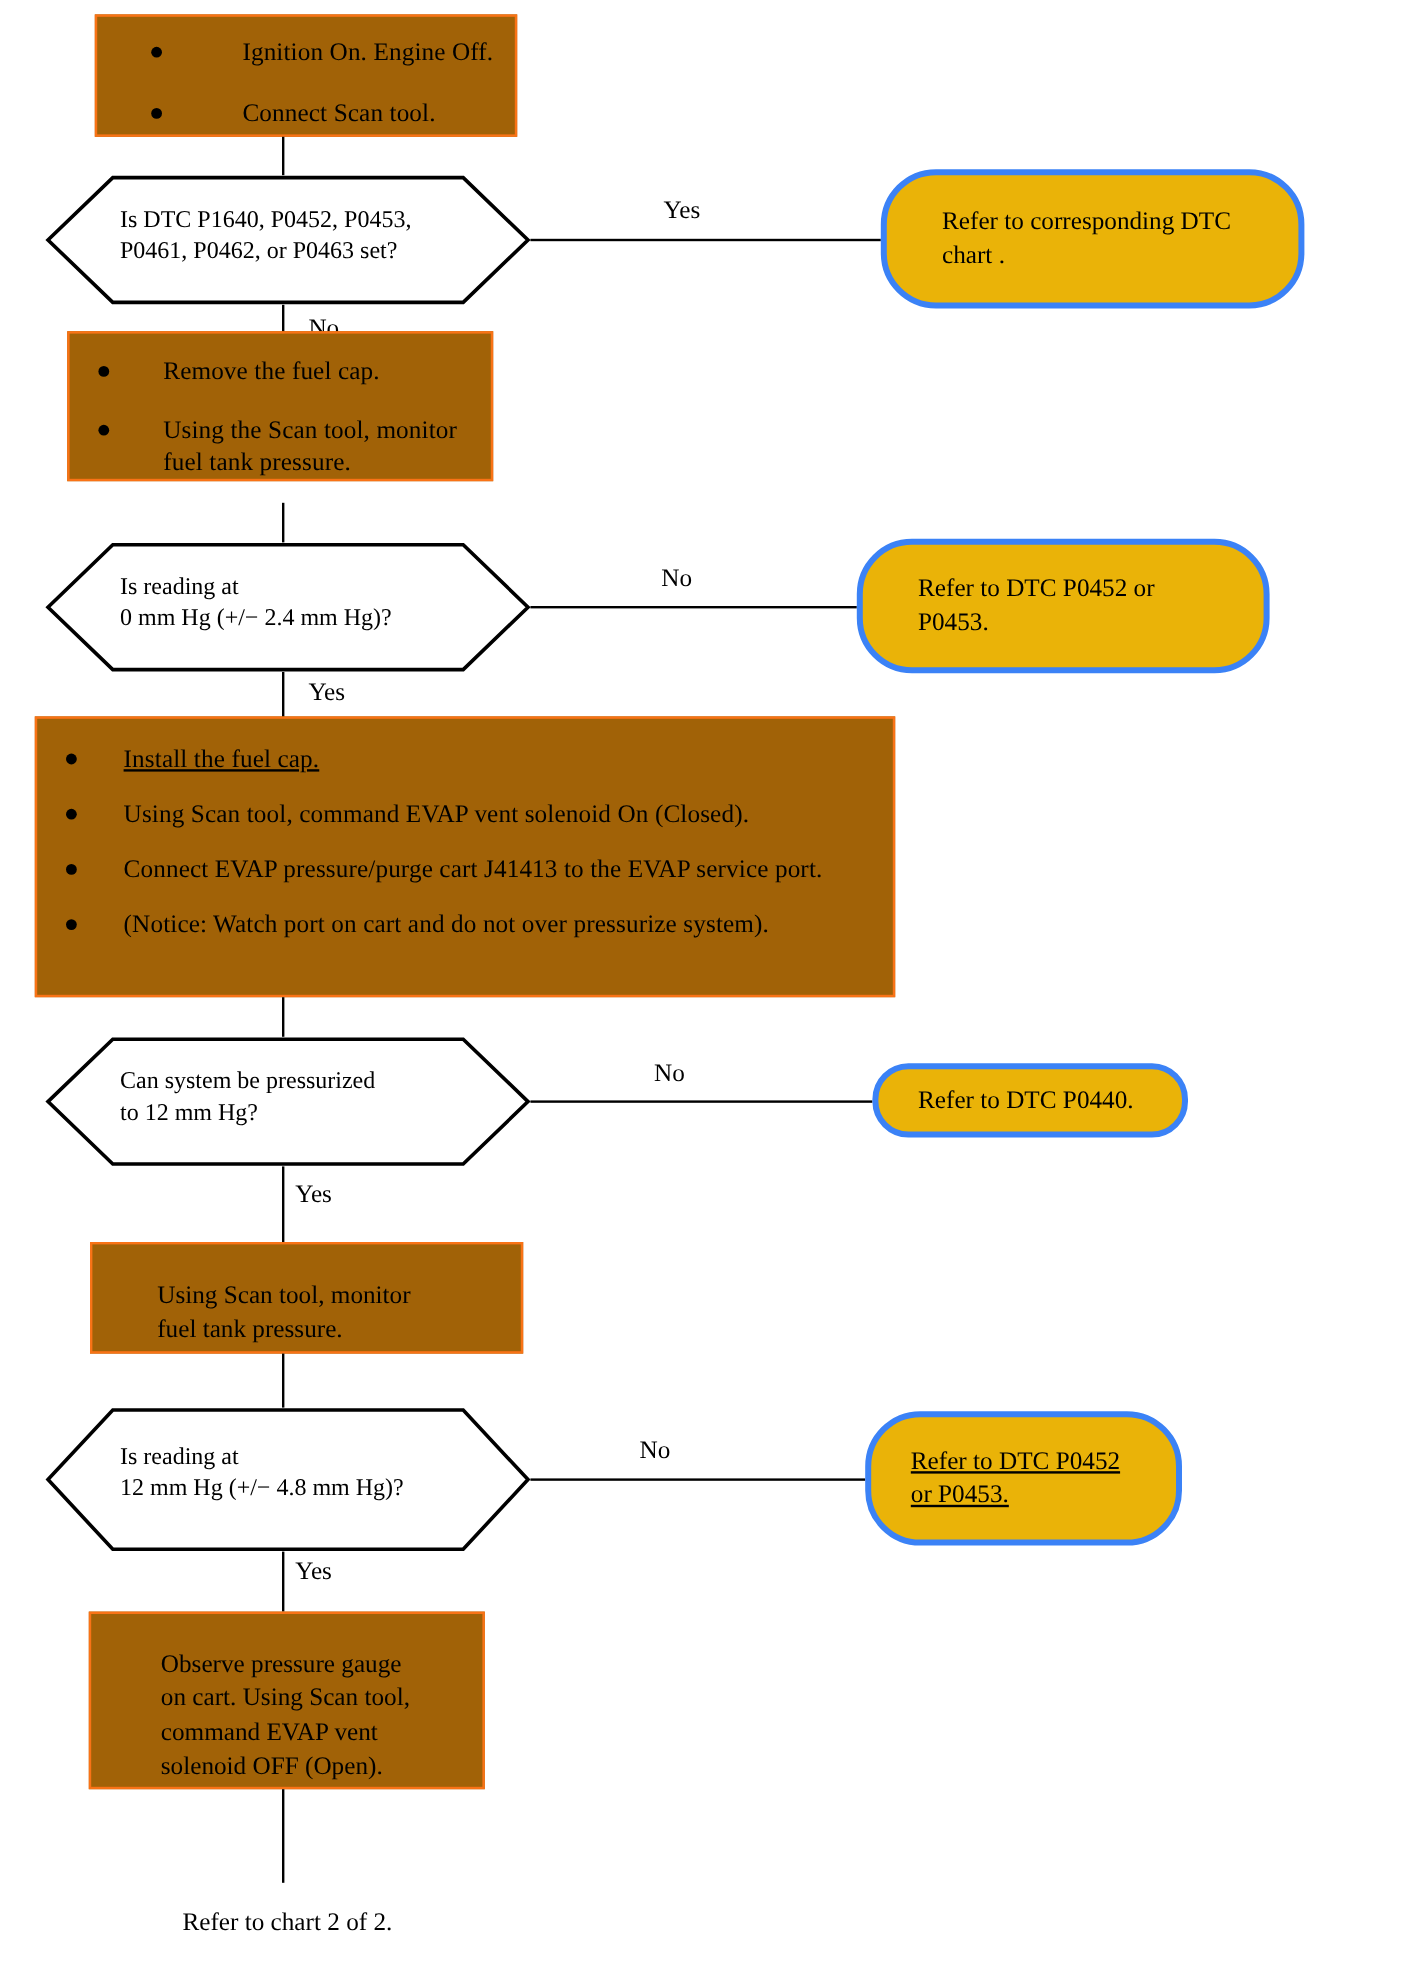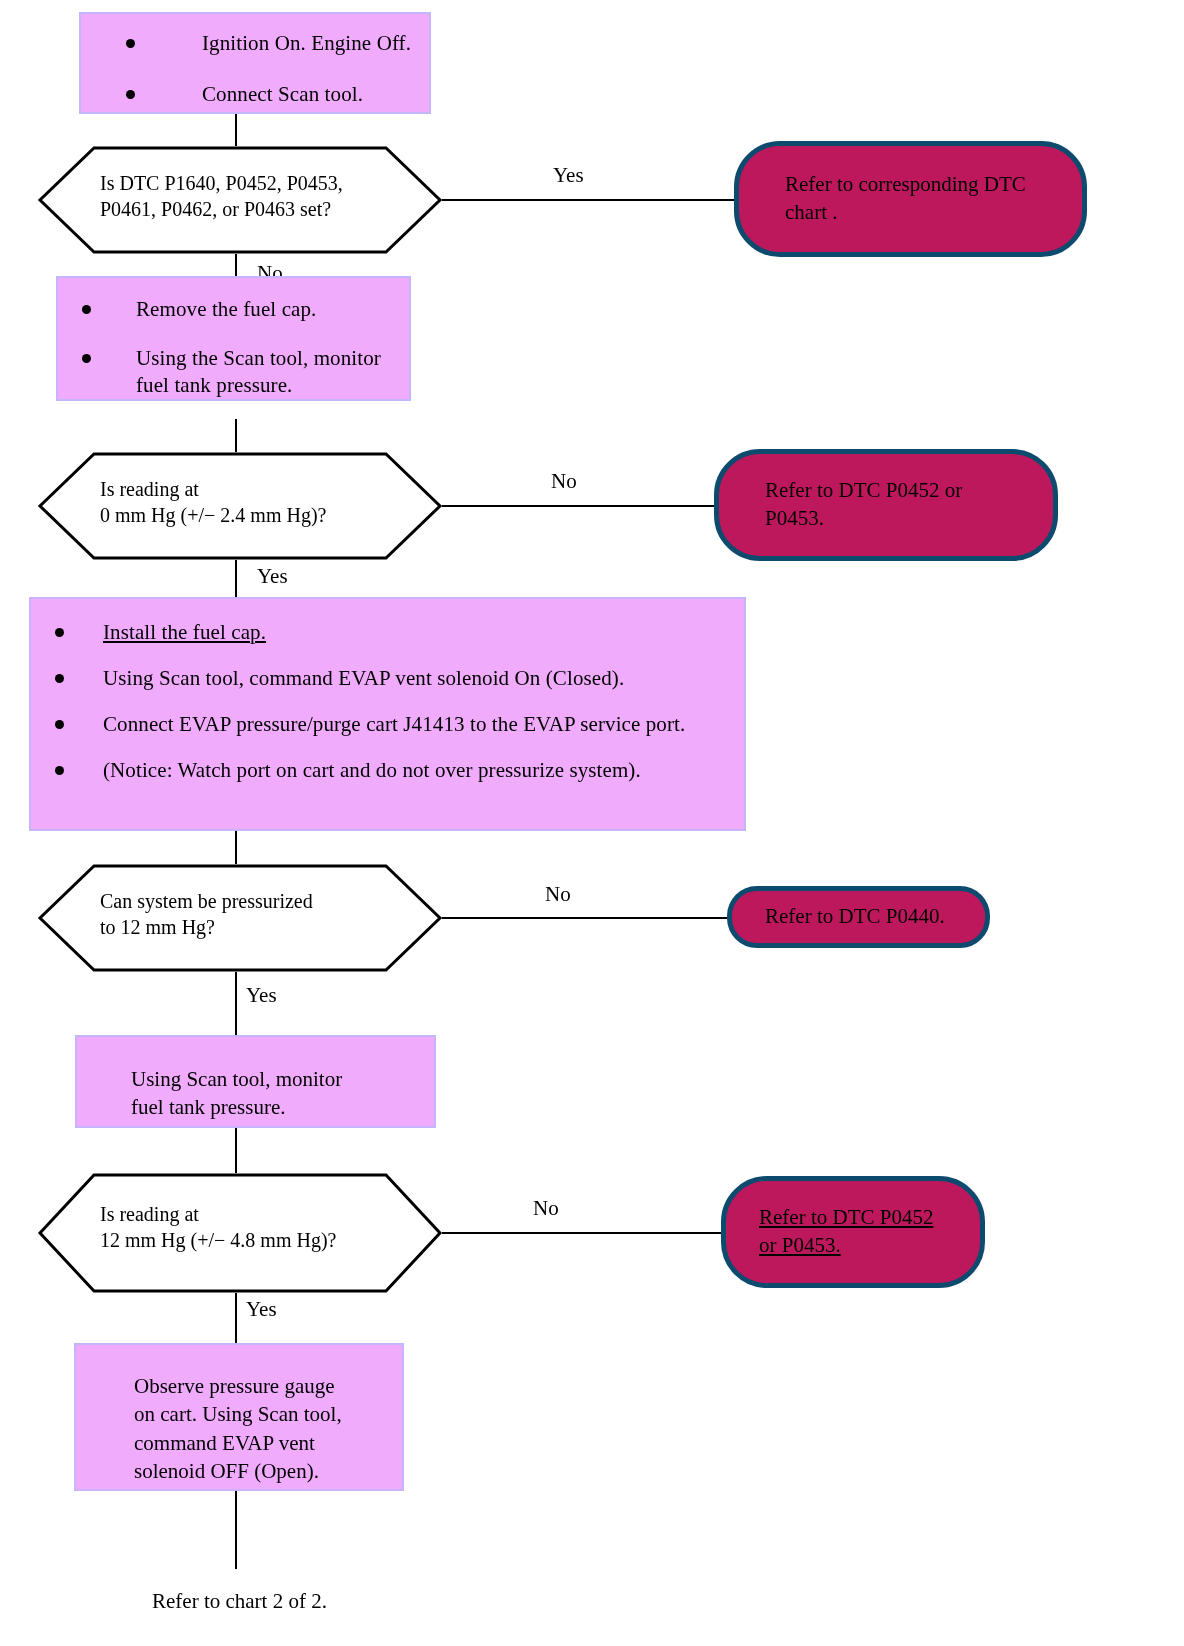--- a/index.html
+++ b/index.html
@@ -15,22 +15,22 @@
     font-family: "Liberation Serif", "DejaVu Serif", serif;
     color: #000000;
     overflow: hidden;
   }
 
   
   .node { position: absolute; box-sizing: border-box; }
 
   
   .proc {
-    border: 2px solid #c4b5fd;
-    background: #f0abfc;
+    border: 2px solid #f97316;
+    background: #a16207;
     padding: 10px 0 10px 0;
   }
   .proc .bullets {
     list-style: none;
     margin: 0;
     padding: 0;
   }
   .proc .bullets li {
     position: relative;
     font-size: 21px;
@@ -58,23 +58,23 @@
   .hex svg { position: absolute; left: 0; top: 0; overflow: visible; }
   .hex .hextext {
     position: absolute;
     font-size: 20px;
     line-height: 1.3;
     white-space: nowrap;
   }
 
   
   .pill {
-    border: 5px solid #0c4a6e;
+    border: 5px solid #3b82f6;
     border-radius: 46px;
-    background: #be185d;
+    background: #eab308;
     display: flex;
     align-items: center;
   }
   .pill .ptxt {
     font-size: 21px;
     line-height: 1.32;
     padding-left: 46px;
     padding-right: 14px;
   }
 

